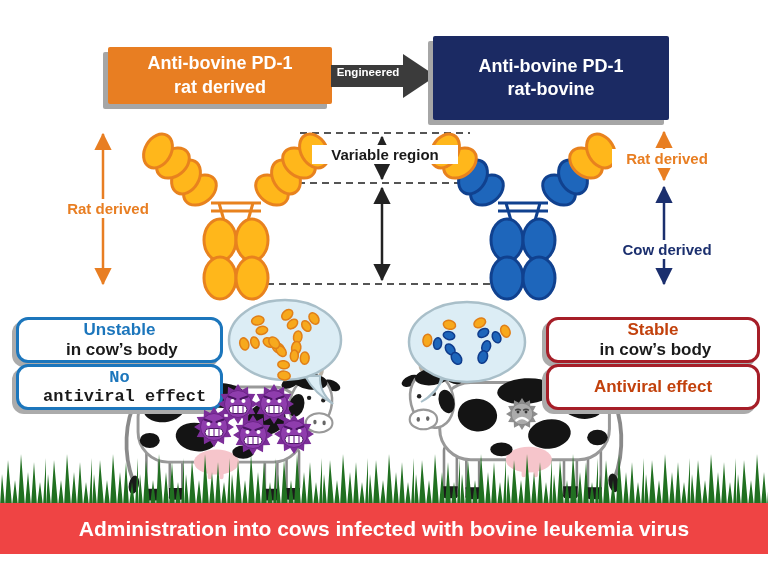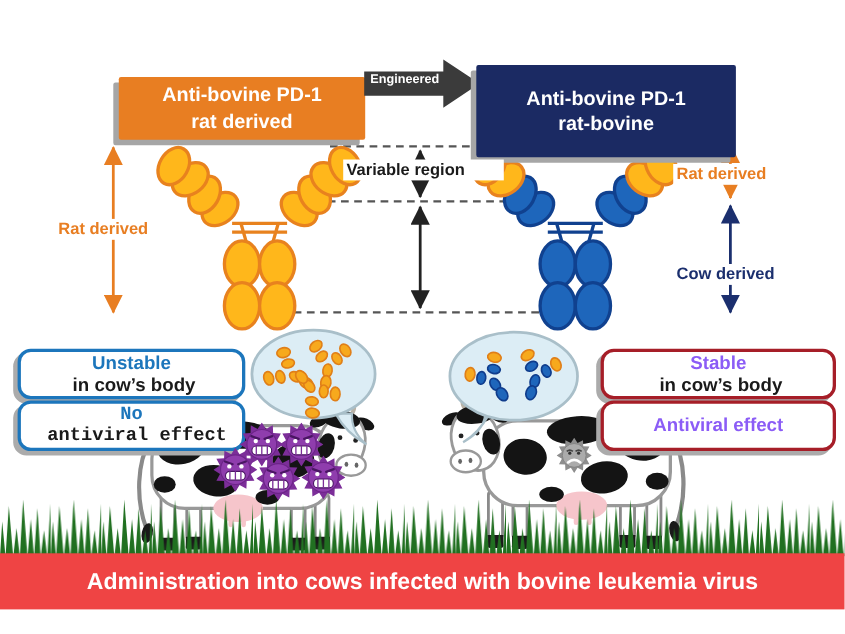--- a/index.html
+++ b/index.html
@@ -2,44 +2,44 @@
 <html><head>
 <meta charset="utf-8">
 <style>
   html,body{margin:0;padding:0;background:#ffffff;}
   #canvas{position:relative;width:768px;height:576px;background:#ffffff;overflow:hidden;
           font-family:"Liberation Sans",sans-serif;}
   .abs{position:absolute;}
 
   
   .hbox{display:flex;flex-direction:column;align-items:center;justify-content:center;
-        text-align:center;font-weight:bold;color:#fff;line-height:1.3;border-radius:2px;margin-top:23px;}
+        text-align:center;font-weight:bold;color:#fff;line-height:1.3;border-radius:2px;}
   #rat-box{left:108px;top:47px;width:224px;height:57px;background:#E87E22;
            box-shadow:-5px 5px 0 #a6a6a6;font-size:18px;z-index:2;}
   #chimeric-box{left:433px;top:36px;width:236px;height:84px;background:#1B2A63;
            box-shadow:-5px 5px 0 #a6a6a6;font-size:18px;z-index:2;}
   #eng-arrow-wrap{left:331px;top:53px;width:106px;height:46px;z-index:2;}
   #eng-label{position:absolute;left:0;top:13px;width:74px;text-align:center;
              color:#fff;font-size:11.5px;font-weight:bold;}
 
   
-  .figlabel{font-weight:bold;text-align:left;background:#fff;z-index:2;font-size:15px;
+  .figlabel{font-weight:bold;text-align:center;background:#fff;z-index:2;font-size:15px;
             padding:1px 3px;white-space:nowrap;}
   .lab-orange{color:#E87E22;}
   .lab-navy{color:#1B2F6E;}
   .lab-black{color:#1a1a1a;}
 
   
   .obox{display:flex;align-items:center;justify-content:center;background:#fff;
         border-radius:12px;font-size:17px;font-weight:bold;color:#1a1a1a;z-index:4;
         white-space:pre;flex-direction:column;}
   .obox.blue{border:3.5px solid #1C76BC;box-shadow:-4px 4px 0 #ababab;}
   .obox.red{border:3.5px solid #A61E28;box-shadow:-4px 4px 0 #ababab;}
   .hl-blue{color:#1C76BC;}
-  .hl-red{color:#8b5cf6;}
+  .hl-red{color:#c2410c;}
   #out-l1{left:16px;top:317px;width:201px;height:40px;}
   #out-l2{left:16px;top:364px;width:201px;height:40px;font-family:Liberation Mono, monospace;}
   #out-r1{left:546px;top:317px;width:208px;height:40px;}
   #out-r2{left:546px;top:364px;width:208px;height:40px;}
 
   
   #figure-layer{left:0;top:0;z-index:1;}
   .cow-svg{z-index:3;}
   .virus{z-index:4;}
   .bubble{z-index:4;}

